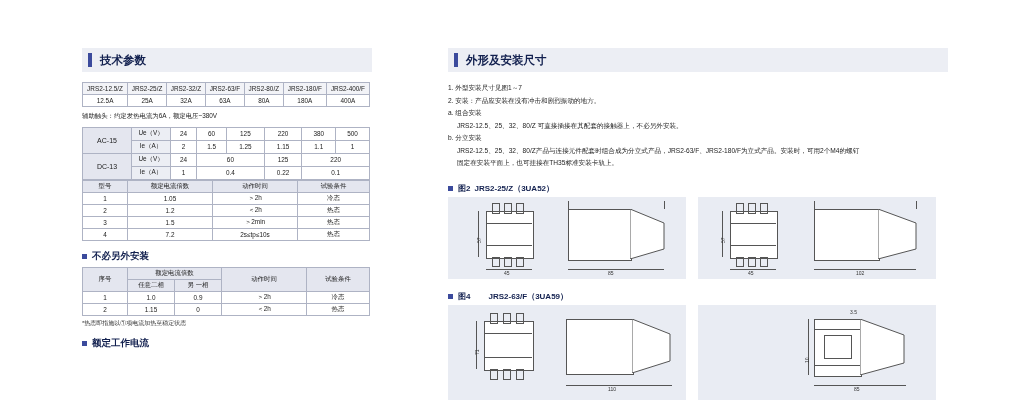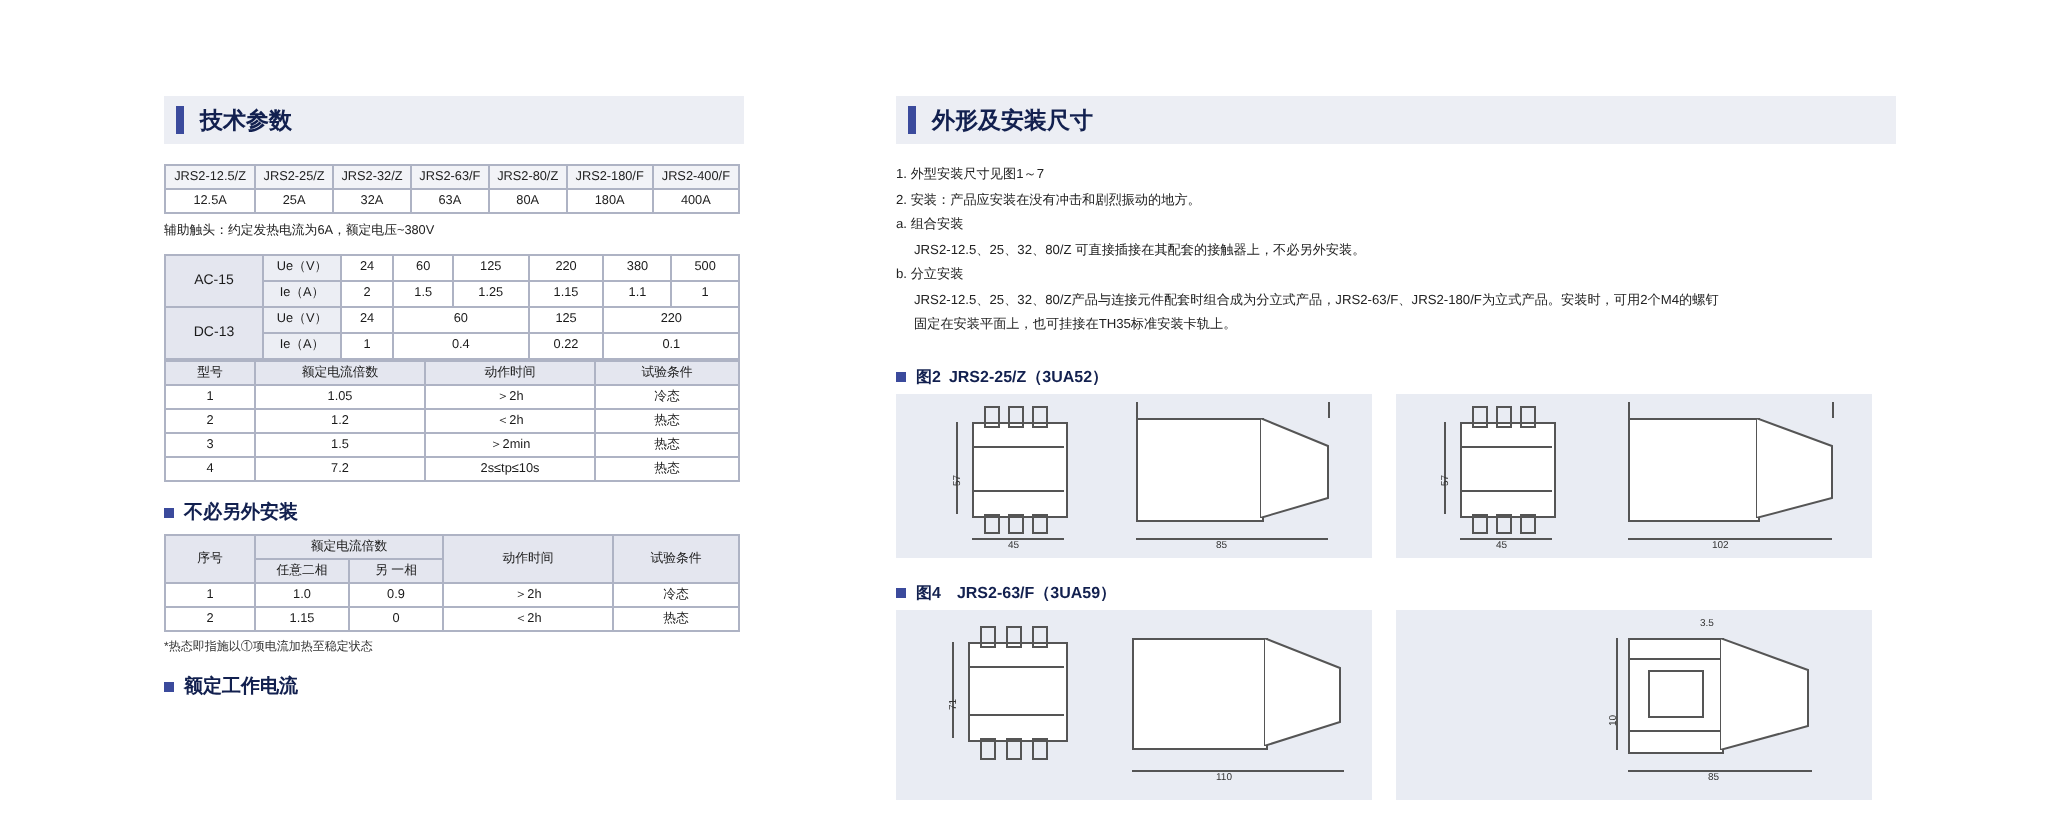--- a/index.html
+++ b/index.html
@@ -320,21 +320,21 @@
         <div class="ln" style="left:116px;top:72px;width:102px;height:1px;"></div>
         <div class="dim" style="left:158px;top:73px;">102</div>
       </div>
     </div>
 
     <div style="display:flex;gap:12px;margin-top:6px;">
       <div style="width:238px">
         <div class="fig-title">
           <span class="sq"></span>
           <span class="t">图4</span>
-          <span class="t" style="margin-left:8px">JRS2-63/F（3UA59）</span>
+          <span class="t" style="margin-left:18px">JRS2-63/F（3UA59）</span>
         </div>
       </div>
     </div>
 
     <div class="fig-row">
 
       <div class="fig-box fig-b">
         <div class="rect-f" style="left:36px;top:16px;width:48px;height:48px;"></div>
         <div class="ln" style="left:36px;top:28px;width:48px;height:1px;"></div>
         <div class="ln" style="left:36px;top:52px;width:48px;height:1px;"></div>

